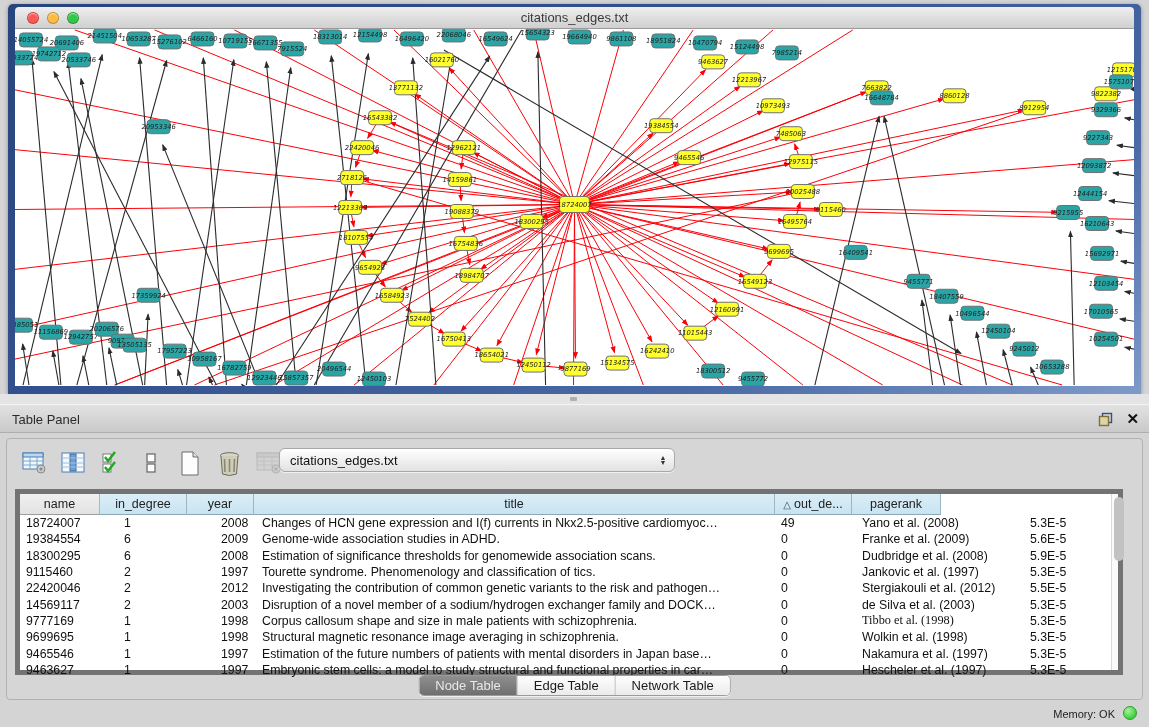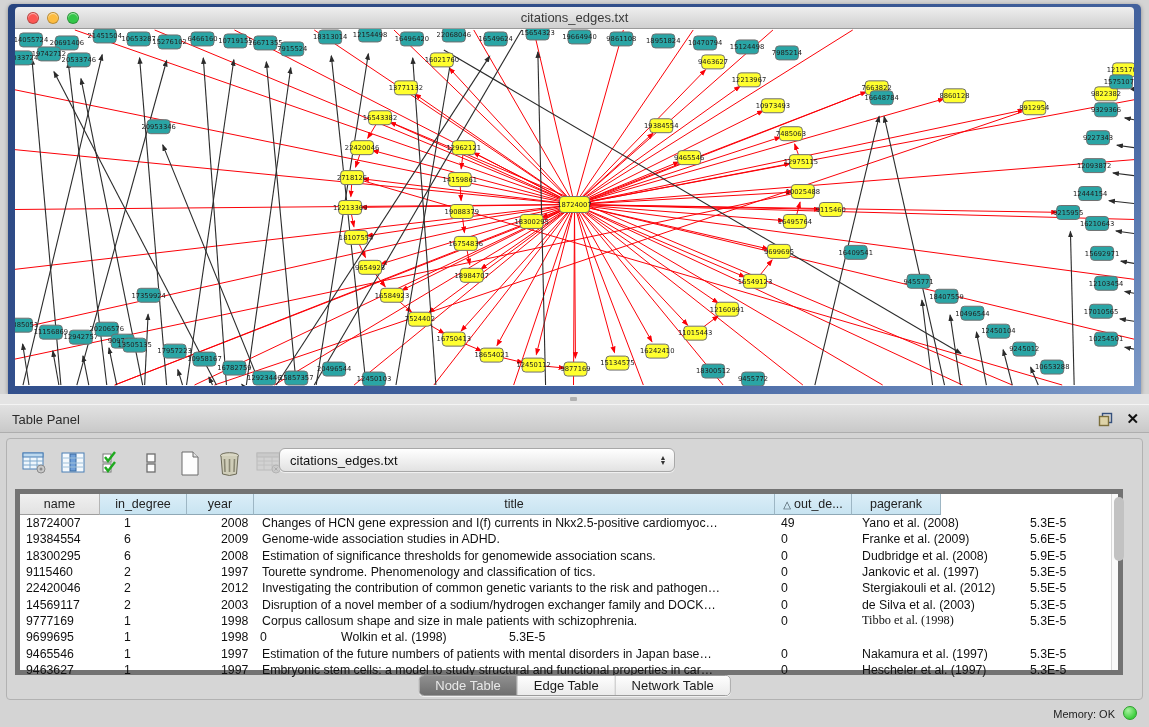--- a/index.html
+++ b/index.html
@@ -12,21 +12,21 @@
     border-radius:5px 5px 0 0;
     background:linear-gradient(150deg,#28447e 0%,#33518e 40%,#4a6aa5 75%,#7d9ac8 100%);
     box-shadow:0 1px 4px rgba(0,0,0,.35); padding:3px 7px 7px 7px; }
   .titlebar { height:22px; border-radius:4px 4px 0 0;
     background:linear-gradient(#efefef,#cfcfcf);
     border-bottom:1px solid #9a9a9a; position:relative; }
   .traffic { position:absolute; left:12px; top:5px; display:flex; gap:8px; }
   .light { width:12px; height:12px; border-radius:50%; border:1px solid rgba(0,0,0,.25);
     box-shadow:inset 0 1px 1px rgba(255,255,255,.6); }
   .win-title { text-align:center; line-height:22px; font-size:13px; color:#3a3a3a; }
-  .canvas { width:1119px; height:357px; background:#ffffff; overflow:hidden; }
+  .canvas { width:1119px; height:357px; background:#ffffff; overflow:hidden;font-style:italic; }
   .canvas svg { display:block; }
 
   
   .divider { position:absolute; left:0; top:394px; width:1149px; height:10px; background:#e4e4e4; }
   .divider .grip { position:absolute; left:570px; top:3px; width:7px; height:4px;
     background:#9a9a9a; border-radius:1px; opacity:.7; }
 
   
   .tp-header { position:absolute; left:0; top:404px; width:1149px; height:29px;
     background:linear-gradient(#e2e2e2,#c9c9c9);
@@ -816,20 +816,21 @@
               <div class="td" style="width: 67px; padding-left: 34px;">1998</div>
               <div class="td" style="width: 521px; padding-left: 8px;">Corpus callosum shape and size in male patients with schizophrenia.</div>
               <div class="td" style="width: 77px; padding-left: 6px;">0</div>
               <div class="td" style="width: 170px; padding-left: 10px; font-family: Liberation Serif, serif;">Tibbo et al. (1998)</div>
               <div class="td" style="width: 89px; padding-left: 8px;">5.3E-5</div>
             </div>
             <div class="tr">
               <div class="td" style="width: 80px; padding-left: 6px;">9699695</div>
               <div class="td" style="width: 87px; padding-left: 24px;">1</div>
               <div class="td" style="width: 67px; padding-left: 34px;">1998</div>
+              <div class="td" style="width: 521px; padding-left: 8px;">Structural magnetic resonance image averaging in schizophrenia.</div>
               <div class="td" style="width: 77px; padding-left: 6px;">0</div>
               <div class="td" style="width: 170px; padding-left: 10px;">Wolkin et al. (1998)</div>
               <div class="td" style="width: 89px; padding-left: 8px;">5.3E-5</div>
             </div>
             <div class="tr">
               <div class="td" style="width: 80px; padding-left: 6px;">9465546</div>
               <div class="td" style="width: 87px; padding-left: 24px;">1</div>
               <div class="td" style="width: 67px; padding-left: 34px;">1997</div>
               <div class="td" style="width: 521px; padding-left: 8px;">Estimation of the future numbers of patients with mental disorders in Japan base…</div>
               <div class="td" style="width: 77px; padding-left: 6px;">0</div>

